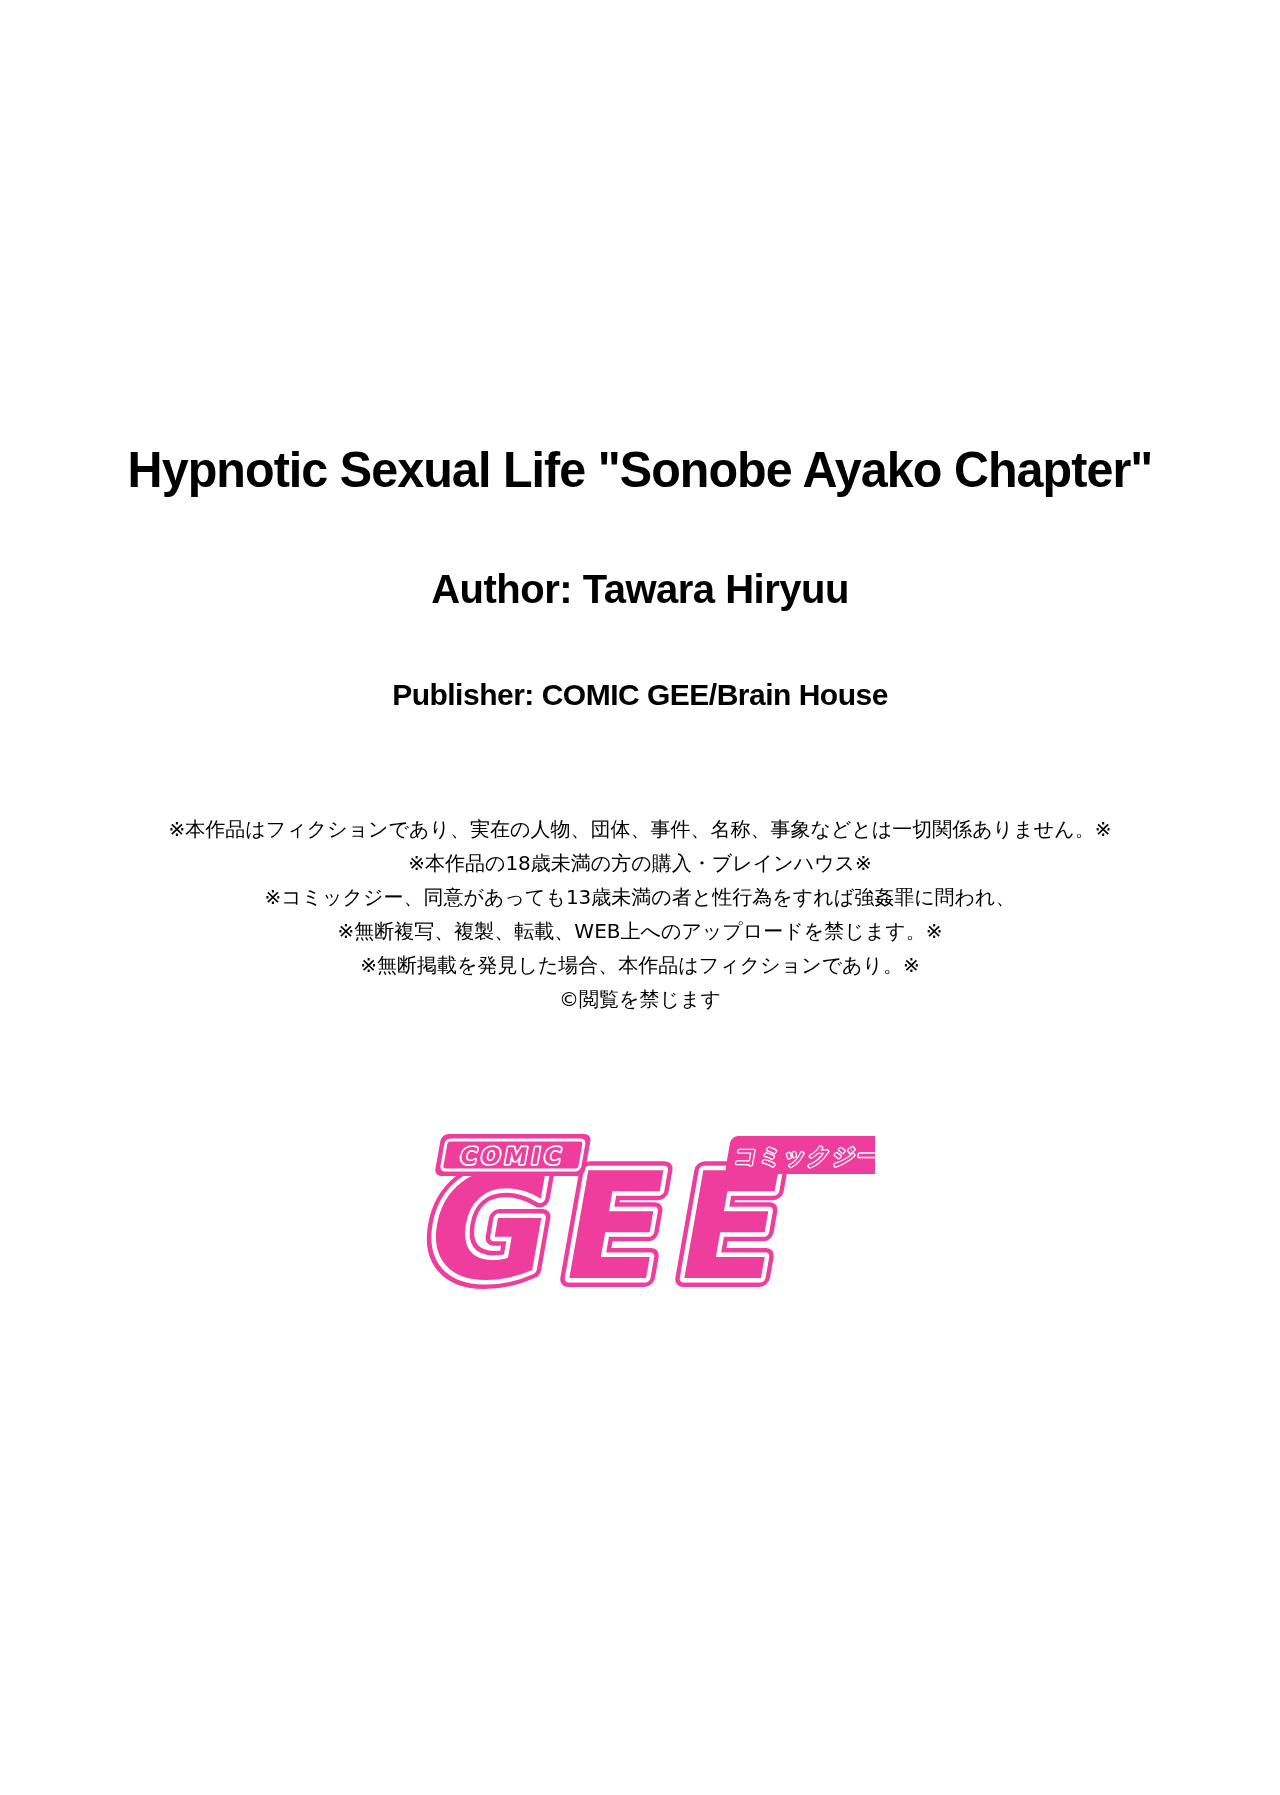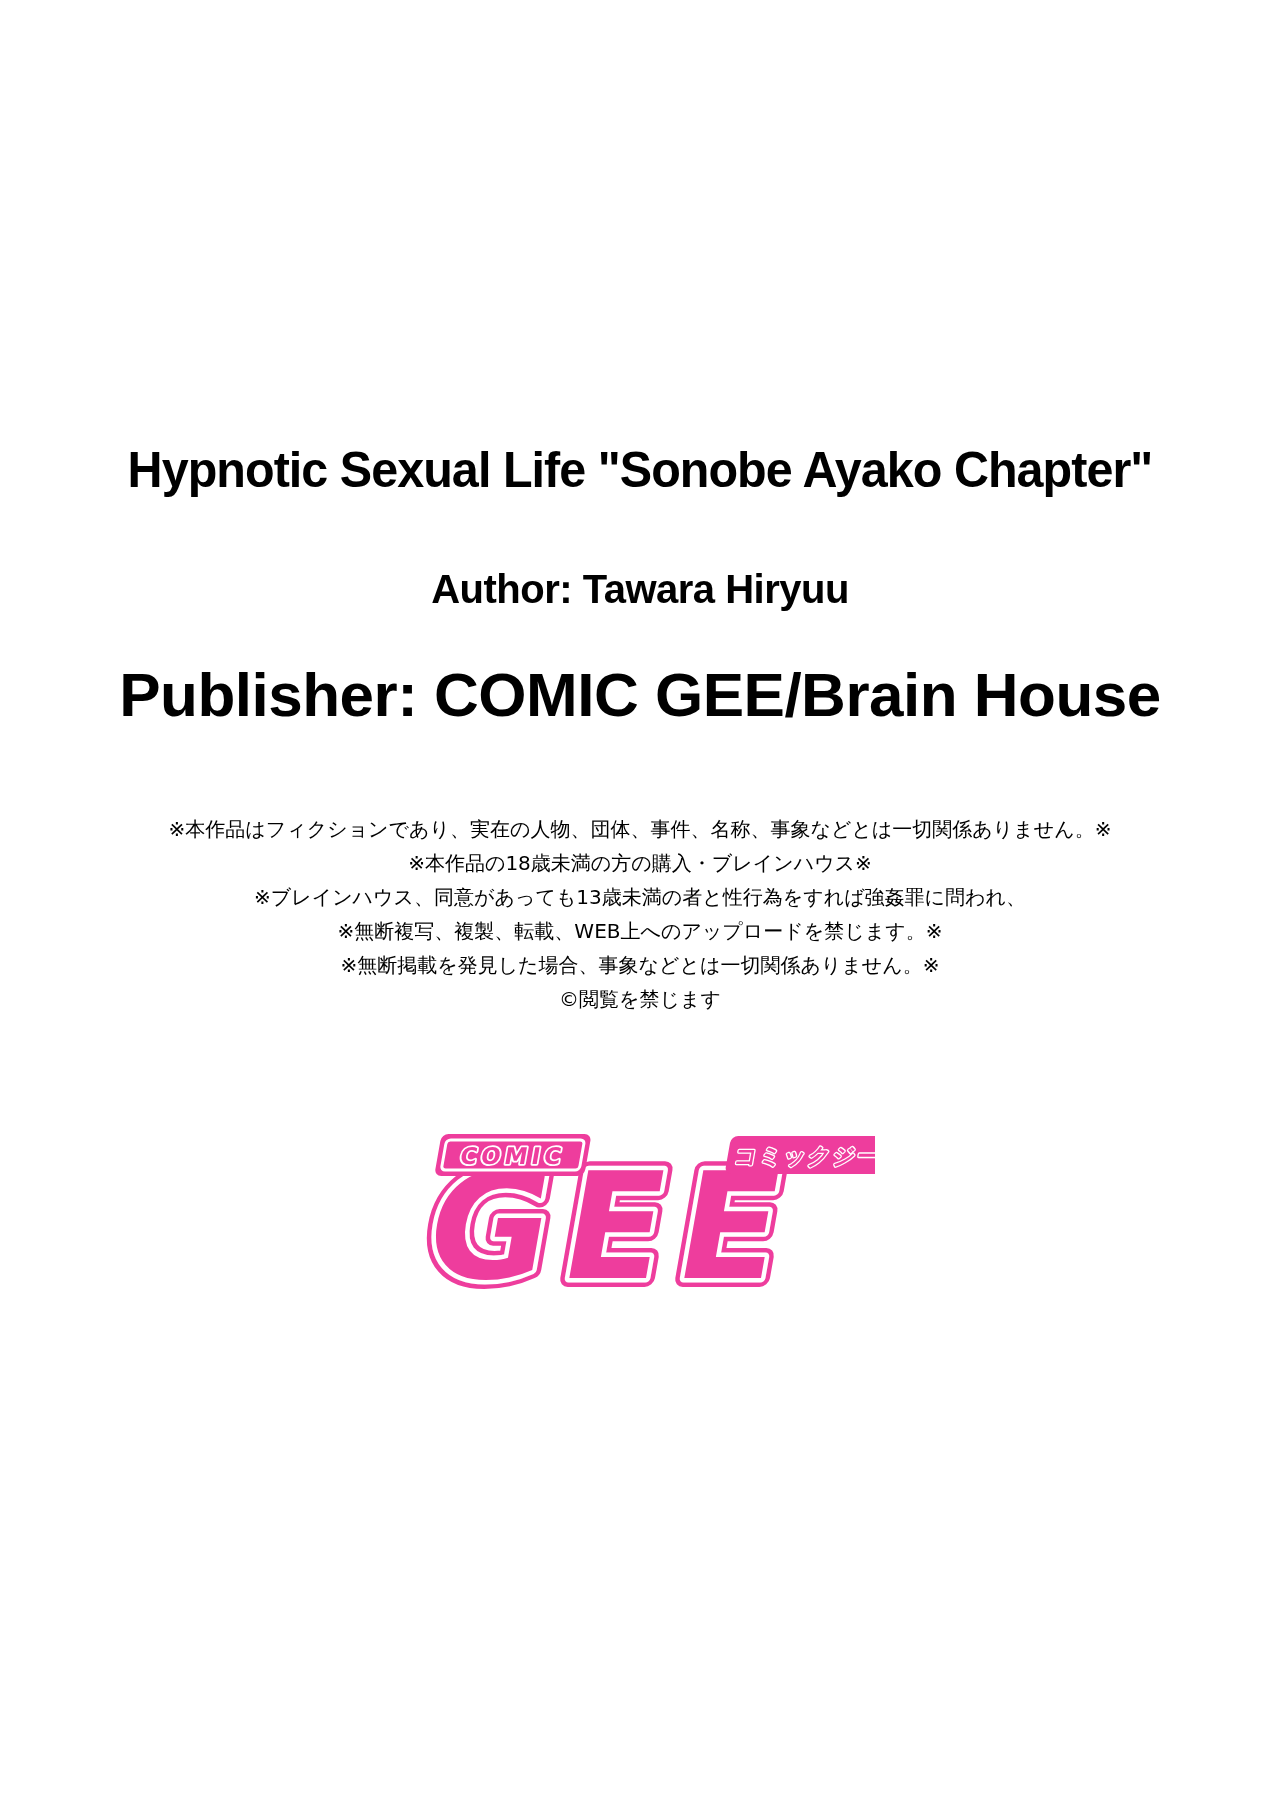--- a/index.html
+++ b/index.html
@@ -26,21 +26,21 @@
   }
   .author {
     margin-top: 62px;
     font-size: 40px;
     line-height: 50px;
     font-weight: bold;
     letter-spacing: -0.5px;
   }
   .publisher {
     margin-top: 52px;
-    font-size: 62px;
+    font-size: 30px;
     line-height: 58px;
     font-weight: bold;
     letter-spacing: -0.5px;
   }
 
   .disclaimer {
     margin-top: 88px;
     font-size: 20px;
     line-height: 34px;
     font-weight: 400;
@@ -74,23 +74,23 @@
 
   <h1 class="title">Hypnotic Sexual Life "Sonobe Ayako Chapter"</h1>
 
   <div class="author">Author: Tawara Hiryuu</div>
 
   <div class="publisher">Publisher: COMIC GEE/Brain House</div>
 
   <div class="disclaimer">
     <div class="line">※本作品はフィクションであり、実在の人物、団体、事件、名称、事象などとは一切関係ありません。※</div>
     <div class="line">※本作品の18歳未満の方の購入・ブレインハウス※</div>
-    <div class="line">※ブレインハウス、同意があっても13歳未満の者と性行為をすれば強姦罪に問われ、</div>
+    <div class="line">※コミックジー、同意があっても13歳未満の者と性行為をすれば強姦罪に問われ、</div>
     <div class="line">※無断複写、複製、転載、WEB上へのアップロードを禁じます。※</div>
-    <div class="line">※無断掲載を発見した場合、事象などとは一切関係ありません。※</div>
+    <div class="line">※無断掲載を発見した場合、本作品はフィクションであり。※</div>
     <div class="line">©閲覧を禁じます</div>
   </div>
 
   <div class="logo-wrap">
     <svg width="470" height="175" viewBox="0 0 470 175" xmlns="http://www.w3.org/2000/svg">
       <g transform="translate(38,0) skewX(-10)">
 
         <g>
           <text class="gee-text" x="4" y="152" fill="none" stroke="#EE3D9D" stroke-width="18" stroke-linejoin="round">GEE</text>
           <text class="gee-text" x="4" y="152" fill="none" stroke="#ffffff" stroke-width="9" stroke-linejoin="round">GEE</text>

